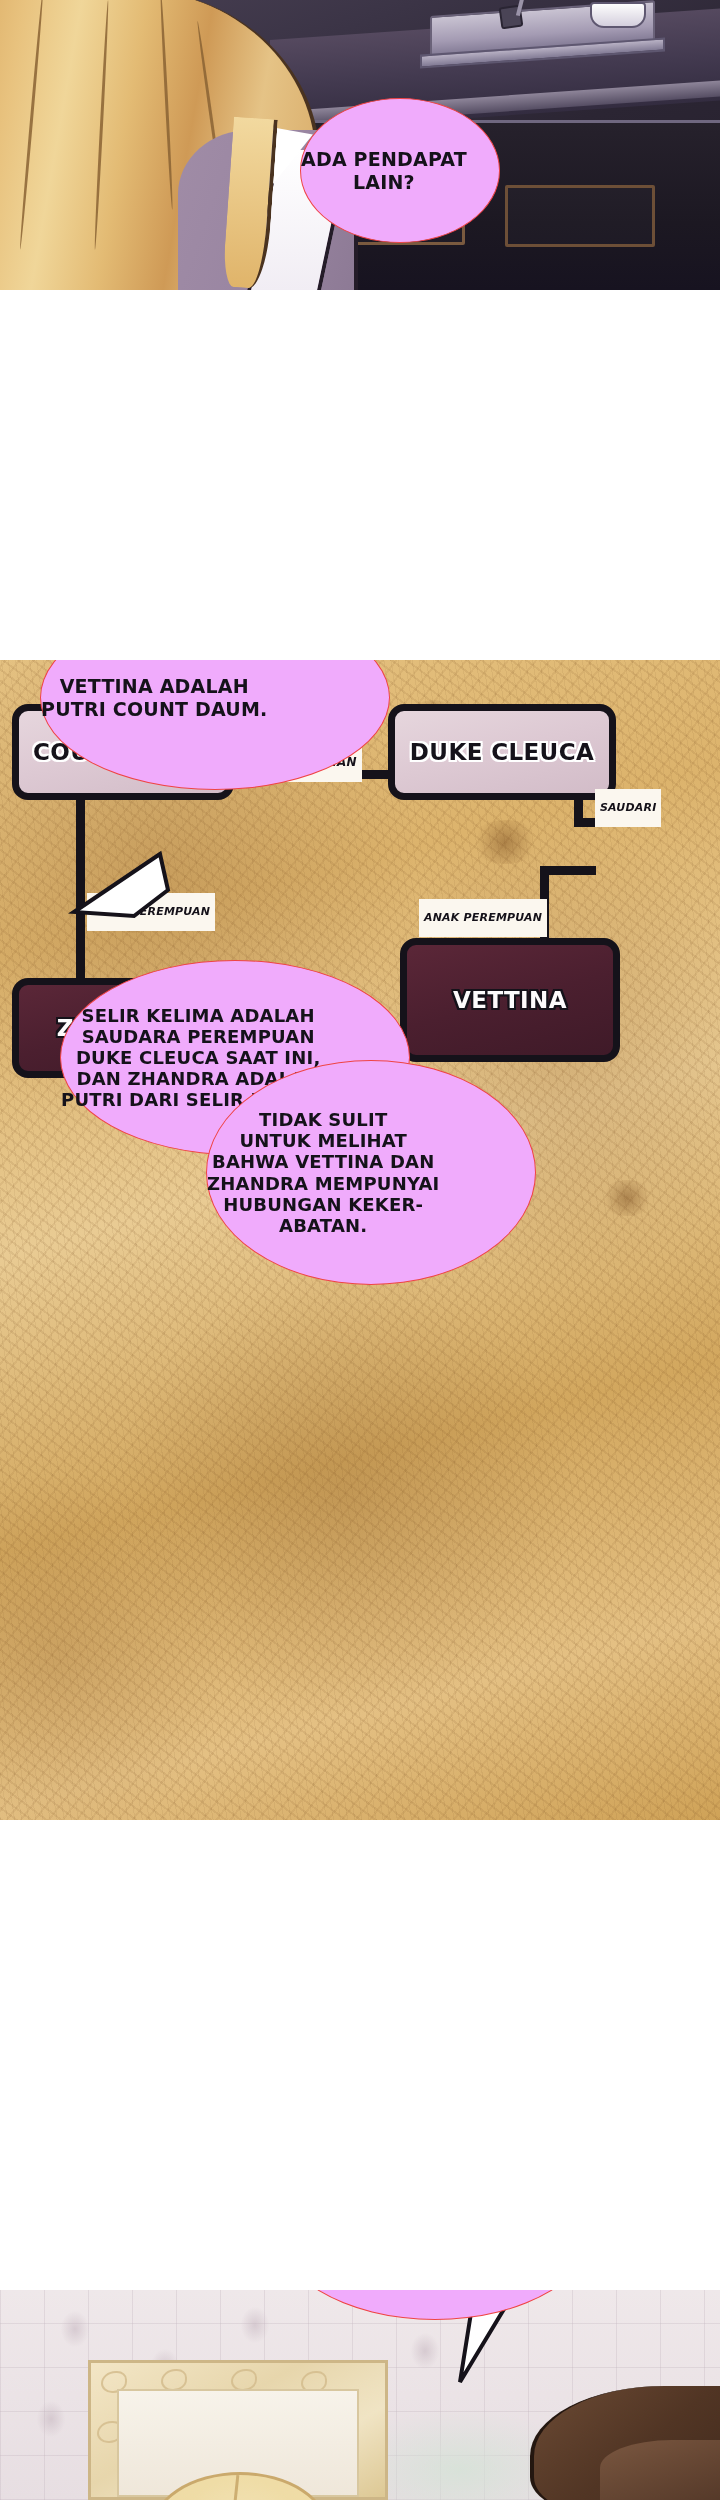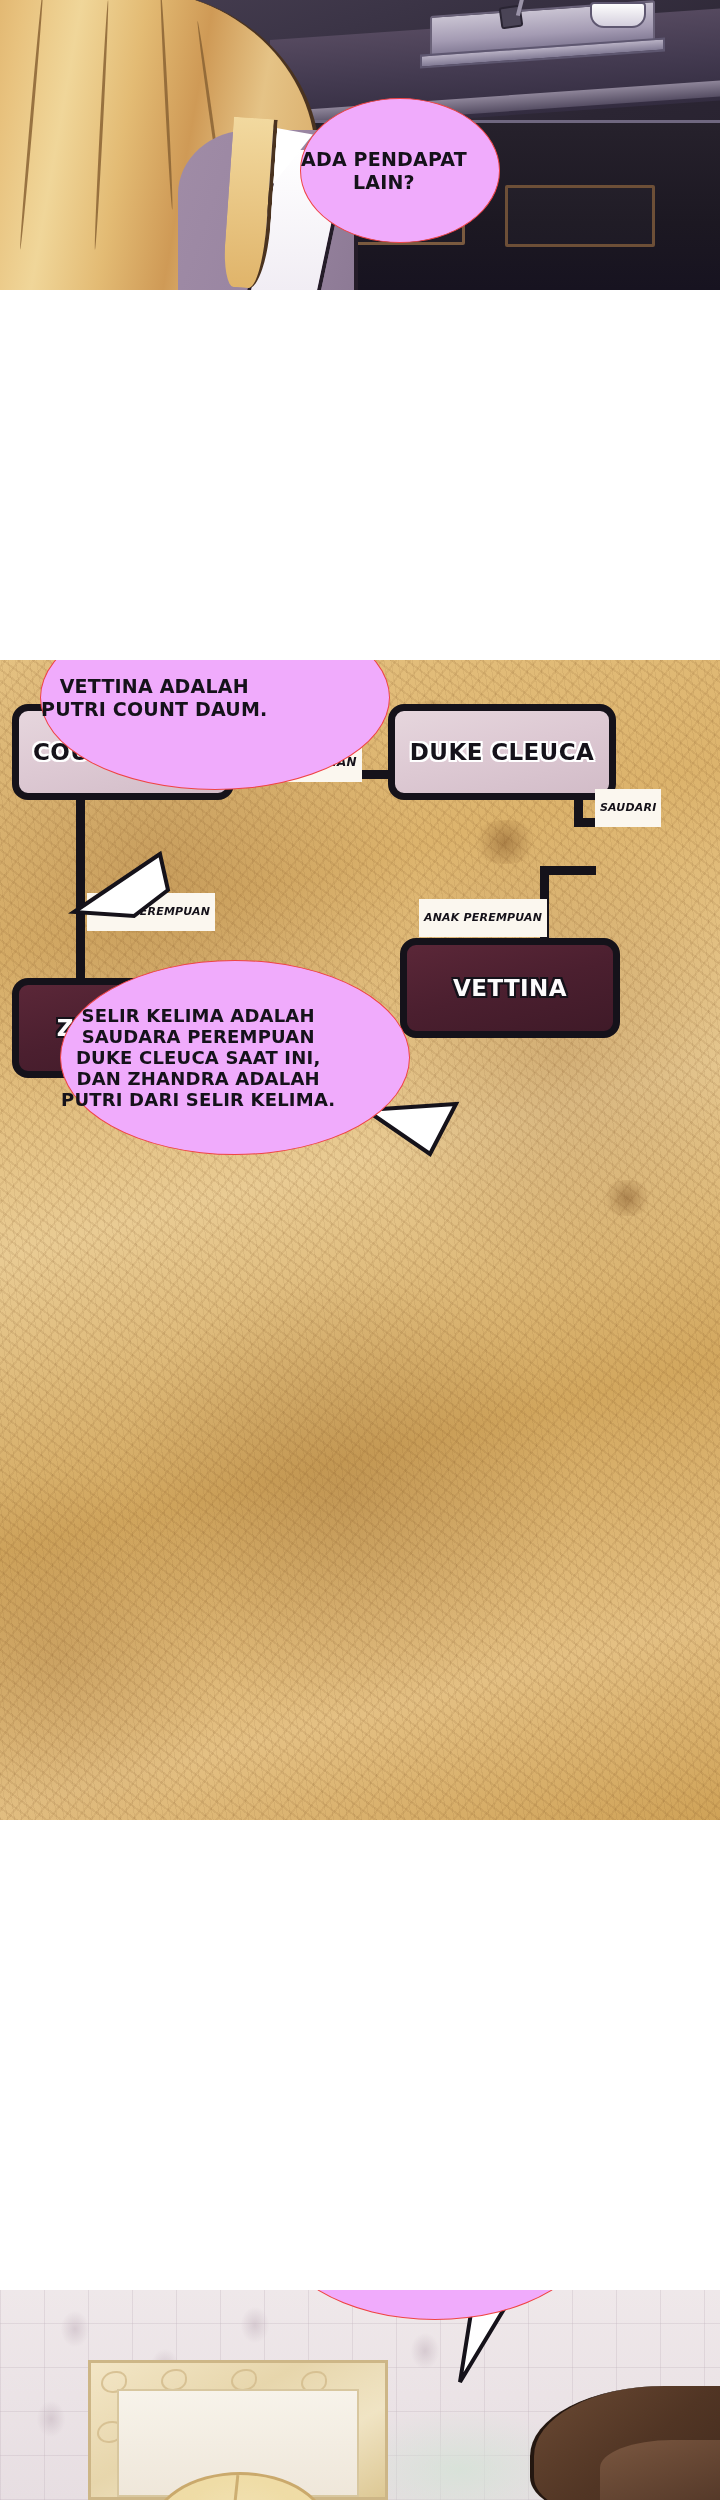--- a/index.html
+++ b/index.html
@@ -312,21 +312,21 @@
 
       <div class="node light" style="left:388px; top:44px; width:228px; height:96px;">
         <span class="node-label">DUKE CLEUCA</span>
       </div>
 
 
       <div class="node dark" style="left:12px; top:318px; width:220px; height:100px;">
         <span class="node-label">ZHANDRA</span>
       </div>
 
-      <div class="node dark" style="left:400px; top:278px; width:220px; height:100px;">
+      <div class="node dark" style="left:400px; top:278px; width:220px; height:124px;">
         <span class="node-label">VETTINA</span>
       </div>
 
       <div class="edge-label" style="left:262px; top:84px; font-size:12px;">
         <span>PERNIKAHAN</span>
       </div>
 
       <div class="edge-label" style="left:596px; top:130px; font-size:11px;">
         <span>SAUDARI</span>
       </div>
@@ -357,20 +357,28 @@
       </svg>
     </div>
     <div class="bubble" style="left:60px; top:300px; width:350px; height:195px; border-radius:50%/50%;">
       <span class="bubble-text" style="font-size:18px;">SELIR KELIMA ADALAH
 SAUDARA PEREMPUAN
 DUKE CLEUCA SAAT INI,
 DAN ZHANDRA ADALAH
 PUTRI DARI SELIR KELIMA.</span>
     </div>
 
+    <div class="bubble" style="left:206px; top:400px; width:330px; height:225px; border-radius:50%/50%;">
+      <span class="bubble-text" style="font-size:18px;">TIDAK SULIT
+UNTUK MELIHAT
+BAHWA VETTINA DAN
+ZHANDRA MEMPUNYAI
+HUBUNGAN KEKER-
+ABATAN.</span>
+    </div>
   </div>
 
   <div class="gutter" style="top:1820px; height:470px;"></div>
 
   <div class="panel" id="panel-3">
     <div class="p3-wall"></div>
     <div class="damask" style="left:60px;top:20px;"></div>
     <div class="damask" style="left:150px;top:58px;"></div>
     <div class="damask" style="left:240px;top:16px;"></div>
     <div class="damask" style="left:36px;top:110px;"></div>

